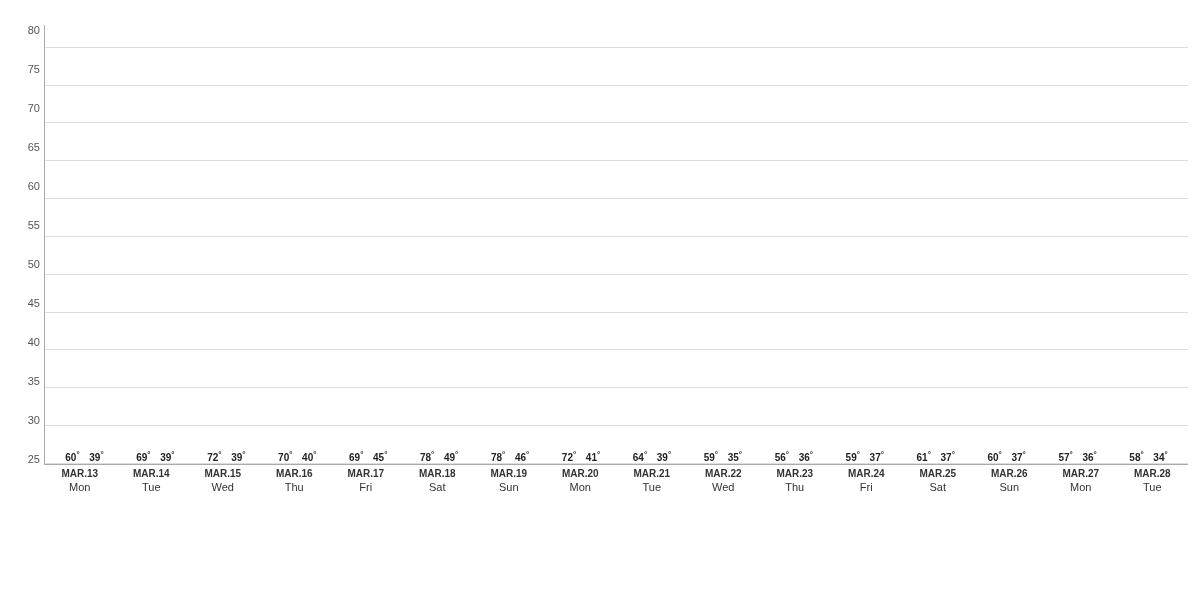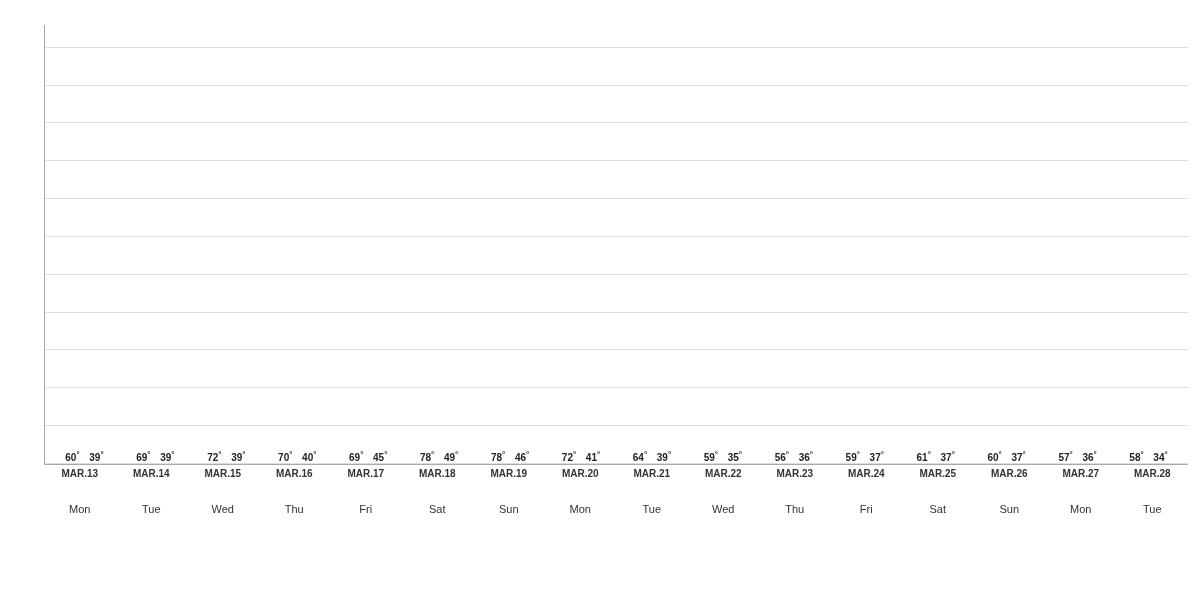--- a/index.html
+++ b/index.html
@@ -111,21 +111,21 @@
       right: 0;
       bottom: 0;
       height: 50px;
       display: flex;
     }
     .x-label-group {
       flex: 1;
       display: flex;
       flex-direction: column;
       align-items: center;
-      justify-content: space-between;
+      justify-content: flex-start;
       padding-top: 3px;
     }
     .x-date {
       font-size: 10px;
       color: #333;
       font-weight: bold;
     }
     .x-day {
       font-size: 11px;
       color: #333;
@@ -144,20 +144,34 @@
       <span class="station"></span>
     </div>
   </div>
   <div class="header-right">
     <div></div>
     <div></div>
   </div>
 </div>
 
 <div class="chart-area">
+  <div class="y-axis" id="y-axis">
+      <div class="y-label">80</div>
+      <div class="y-label">75</div>
+      <div class="y-label">70</div>
+      <div class="y-label">65</div>
+      <div class="y-label">60</div>
+      <div class="y-label">55</div>
+      <div class="y-label">50</div>
+      <div class="y-label">45</div>
+      <div class="y-label">40</div>
+      <div class="y-label">35</div>
+      <div class="y-label">30</div>
+      <div class="y-label">25</div>
+    </div>
   <div class="plot-area">
     <div class="grid-lines" id="grid-lines">
         <div class="grid-line" style="bottom: 94.8276%;"></div>
         <div class="grid-line" style="bottom: 86.2069%;"></div>
         <div class="grid-line" style="bottom: 77.5862%;"></div>
         <div class="grid-line" style="bottom: 68.9655%;"></div>
         <div class="grid-line" style="bottom: 60.3448%;"></div>
         <div class="grid-line" style="bottom: 51.7241%;"></div>
         <div class="grid-line" style="bottom: 43.1034%;"></div>
         <div class="grid-line" style="bottom: 34.4828%;"></div>

